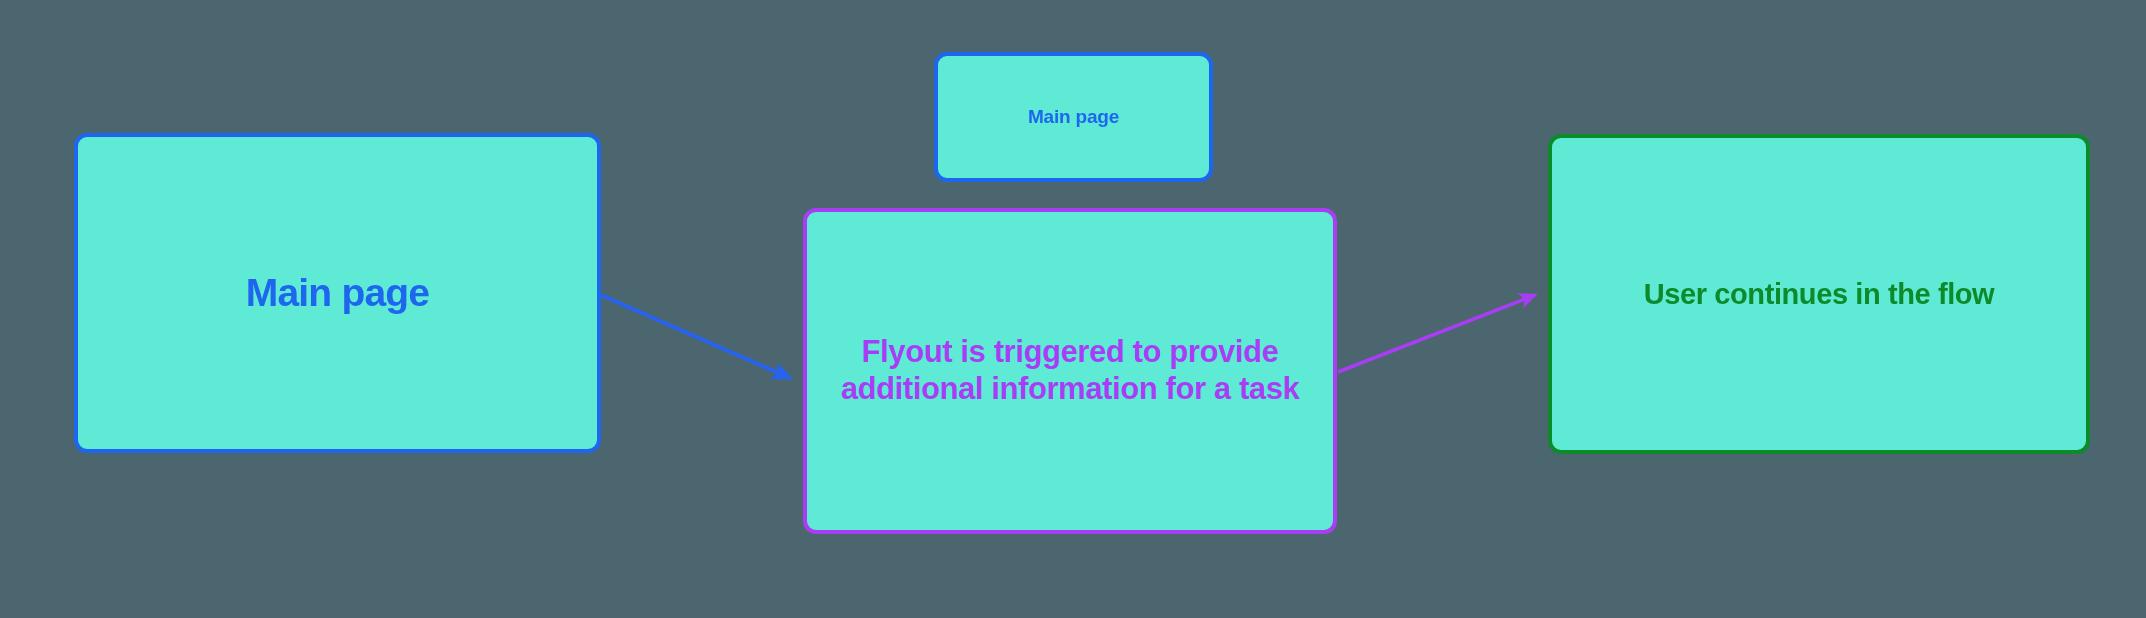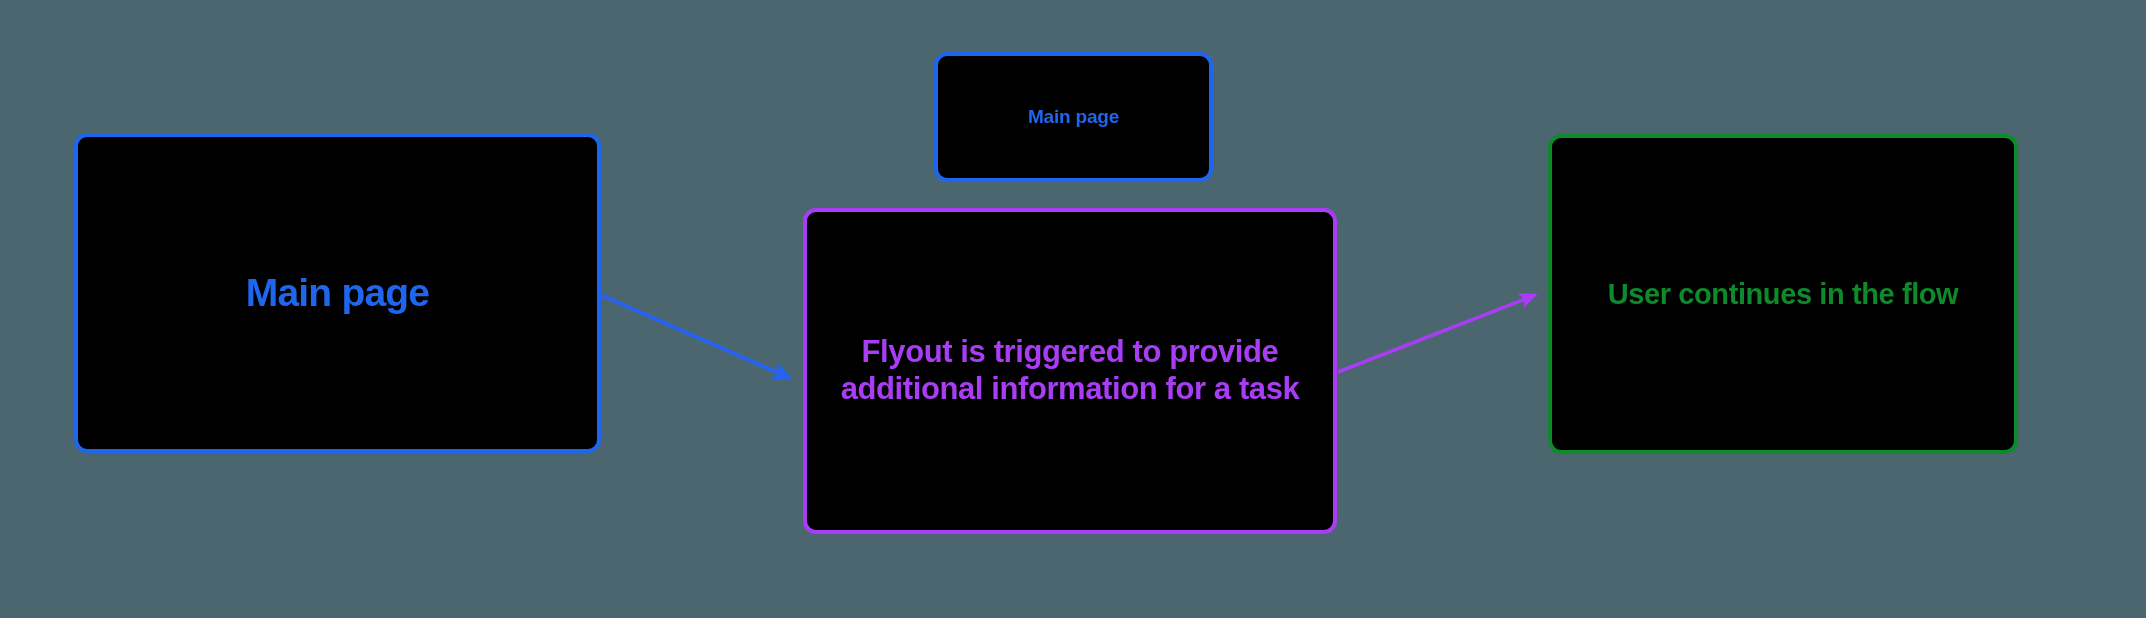--- a/index.html
+++ b/index.html
@@ -14,21 +14,21 @@
   }
   #canvas {
     position: relative;
     width: 2146px;
     height: 618px;
     background: #4c6670;
   }
   .node {
     position: absolute;
     box-sizing: border-box;
-    background: #000000;
+    background: #5eead4;
     border-style: solid;
     border-radius: 13px;
     display: flex;
     align-items: center;
     justify-content: center;
     text-align: center;
     font-weight: bold;
     line-height: 1.18;
     letter-spacing: -0.3px;
   }
@@ -71,21 +71,21 @@
     font-size: 31px;
     padding: 16px 26px;
     letter-spacing: -0.4px;
   }
   #node-flyout .label { display: block; max-width: 100%; }
 
   
   #node-outcome {
     left: 1548px;
     top: 134px;
-    width: 470px;
+    width: 542px;
     height: 320px;
     border-width: 4px;
     border-color: #0d8a2a;
     color: #0d8a2a;
     font-size: 29px;
     letter-spacing: -0.4px;
   }
 
   #connectors {
     position: absolute;

